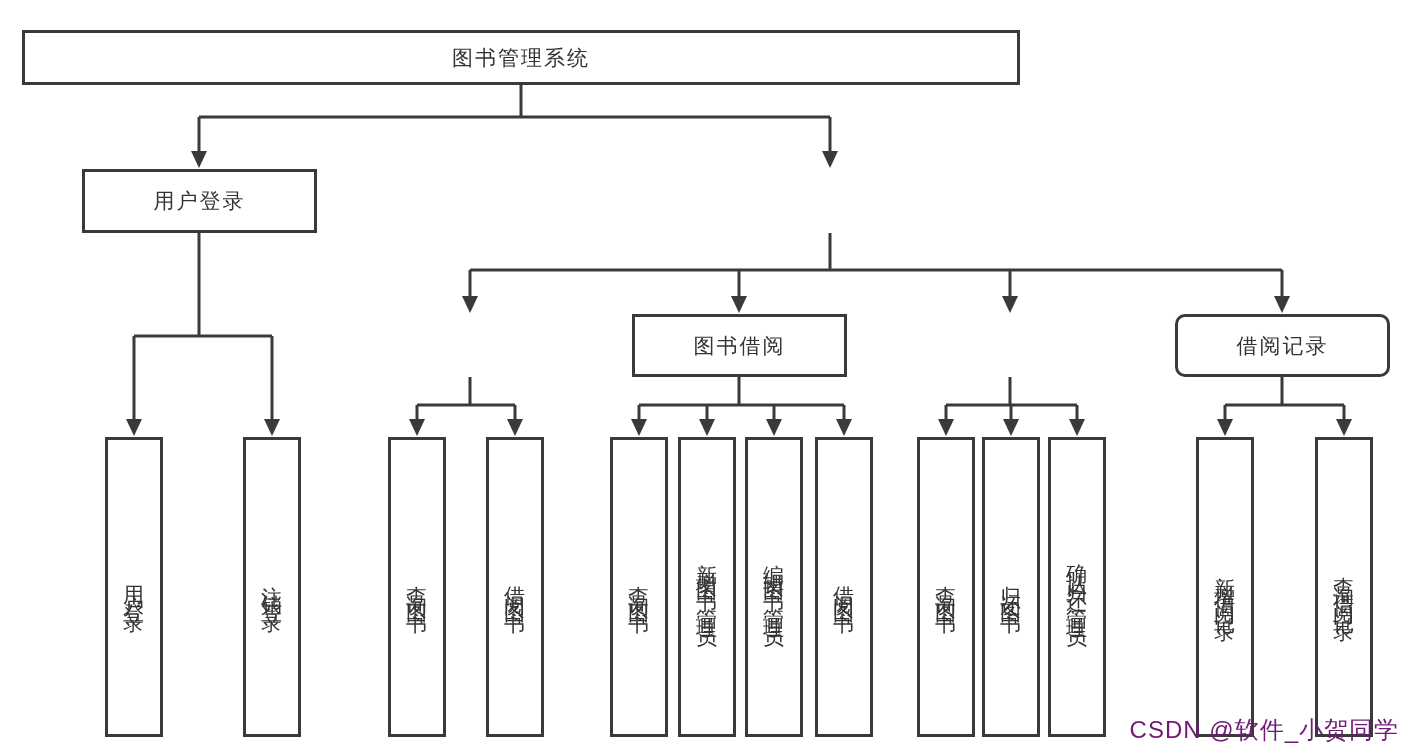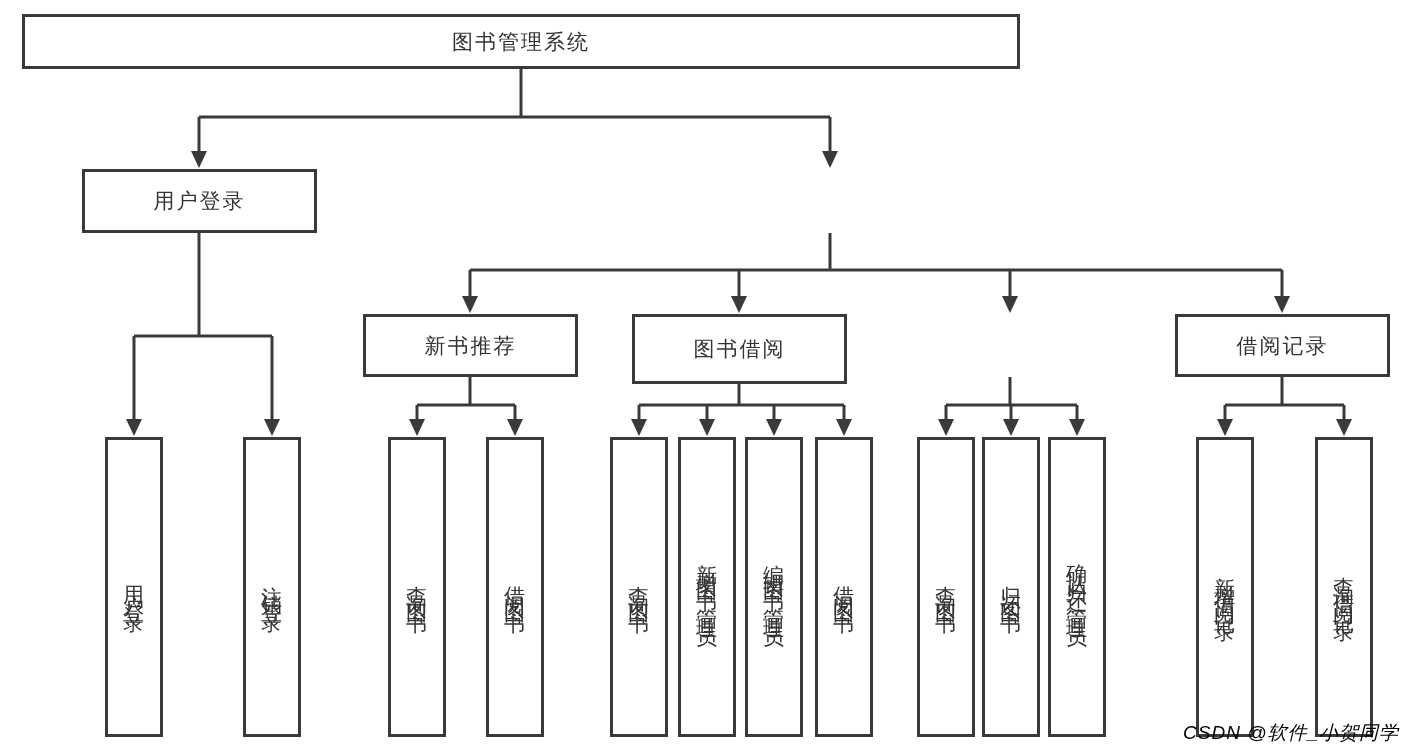--- a/index.html
+++ b/index.html
@@ -36,26 +36,25 @@
     text-orientation: mixed;
     font-size: 21px;
     letter-spacing: 9px;
     line-height: 1;
     white-space: nowrap;
   }
   .watermark {
     position: absolute;
     right: 6px;
     bottom: 1px;
-    font-size: 19px;
+    font-size: 24px;
     letter-spacing: 1px;
-    color: #000000;
+    color: #701a75;
     white-space: nowrap;
     z-index: 5;
-    font-style: italic;
   }
 </style>
 </head>
 <body>
 
 <div class="canvas">
 
   <svg class="connectors" width="1405" height="747">
     <g stroke="#3a3a3a" stroke-width="3" fill="none">
 
@@ -95,35 +94,32 @@
 
       <polygon points="938,419 954,419 946,436"></polygon>
       <polygon points="1003,419 1019,419 1011,436"></polygon>
       <polygon points="1069,419 1085,419 1077,436"></polygon>
 
       <polygon points="1217,419 1233,419 1225,436"></polygon>
       <polygon points="1336,419 1352,419 1344,436"></polygon>
     </g>
   </svg>
 
-  <div class="box" style="left:22px; top:14px; width:998px; height:55px;">
+  <div class="box" style="left:22px; top:30px; width:998px; height:55px;">
     <span class="hlabel">图书管理系统</span>
   </div>
 
   <div class="box" style="left:82px; top:169px; width:235px; height:64px;">
     <span class="hlabel">用户登录</span>
   </div>
 
-  <div class="box" style="left:363px; top:314px; width:215px; height:63px;">
-    <span class="hlabel">新书推荐</span>
-  </div>
-  <div class="box" style="left:632px; top:314px; width:215px; height:70px;">
+  <div class="box" style="left:632px; top:314px; width:215px; height:63px;">
     <span class="hlabel">图书借阅</span>
   </div>
-  <div class="box" style="left:1175px; top:314px; width:215px; height:63px;">
+  <div class="box" style="left:1175px; top:314px; width:215px; height:63px;border-radius:10px;">
     <span class="hlabel">借阅记录</span>
   </div>
 
   <div class="box leaf" style="left:105px; top:437px; width:58px; height:300px;">
     <span class="vlabel">用户登录</span>
   </div>
   <div class="box leaf" style="left:243px; top:437px; width:58px; height:300px;">
     <span class="vlabel">注销登录</span>
   </div>
 

